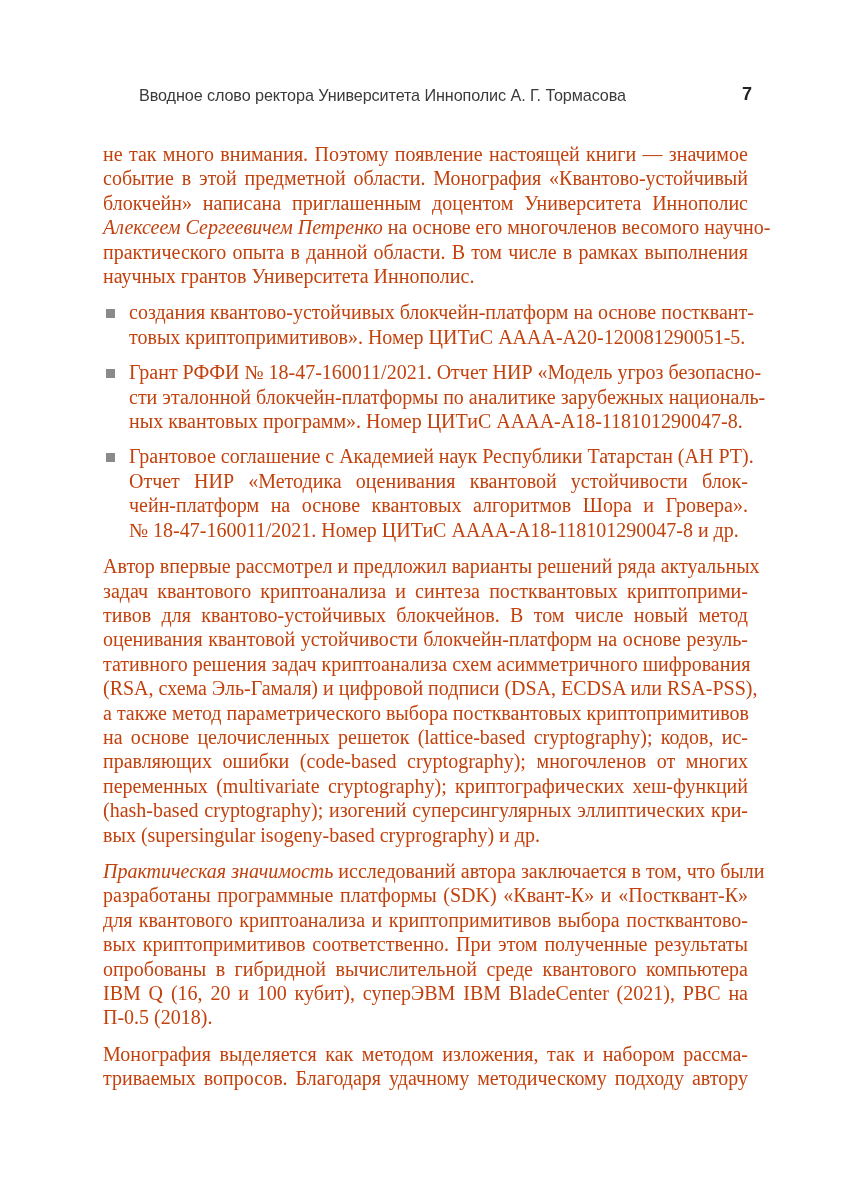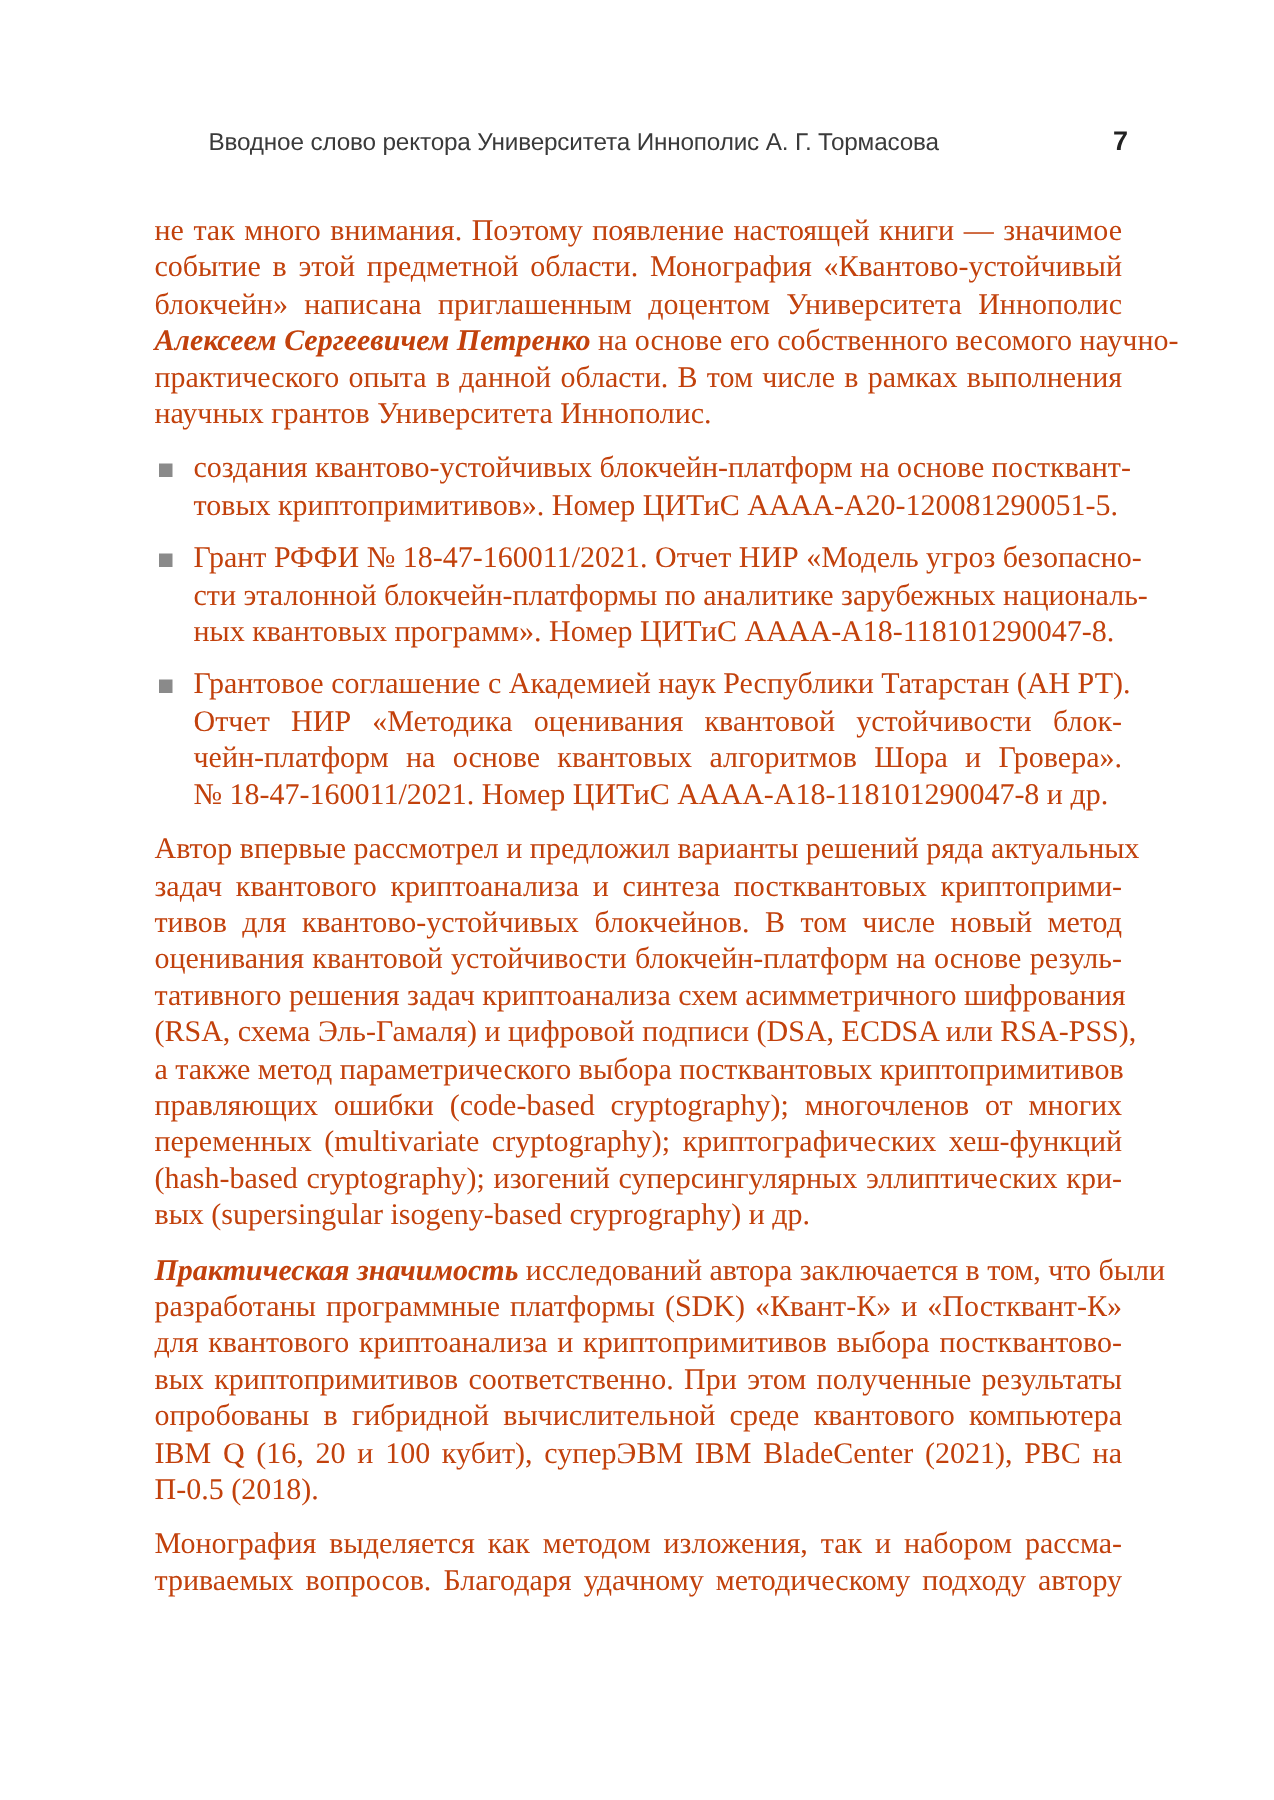--- a/index.html
+++ b/index.html
@@ -14,40 +14,40 @@
     position: absolute; left: 742px; top: 84px;
     font-family: "Liberation Sans", sans-serif; font-size: 18px; font-weight: bold; color: #222;
   }
   .body-text {
     position: absolute; left: 103px; top: 142px; width: 645px;
     font-family: "Liberation Serif", serif; font-size: 20px; line-height: 24.4px; color: #c2410c;
   }
   .para { margin: 0 0 12px 0; text-align: justify; }
   .line { display: block; text-align: justify; text-align-last: justify; white-space: nowrap; }
   .line.last { text-align-last: left; }
-  .it { font-style: italic; font-weight: bold; }
+  .it { font-style: italic; }
   .bullets { margin: 0 0 12px 0; padding: 0; list-style: none; }
   .bullet-item { position: relative; padding-left: 26px; margin-bottom: 11px; }
   .bullet-marker {
     position: absolute; left: 3px; top: 9px; width: 9px; height: 9px; background: #8a8a8a;
   }
 </style>
 </head>
 <body>
 
 <div class="page">
   <div class="running-head">Вводное слово ректора Университета Иннополис А. Г. Тормасова</div>
   <div class="page-number">7</div>
 
   <div class="body-text">
     <div class="para">
       <span class="line">не так много внимания. Поэтому появление настоящей книги — значимое</span>
       <span class="line">событие в этой предметной области. Монография «Квантово-устойчивый</span>
       <span class="line">блокчейн» написана приглашенным доцентом Университета Иннополис</span>
-      <span class="line"><span class="it">Алексеем Сергеевичем Петренко</span><span> на основе его собственного весомого научно-</span></span>
+      <span class="line"><span class="it">Алексеем Сергеевичем Петренко</span><span> на основе его многочленов весомого научно-</span></span>
       <span class="line">практического опыта в данной области. В том числе в рамках выполнения</span>
       <span class="line last">научных грантов Университета Иннополис.</span>
     </div>
 
     <ul class="bullets">
       <li class="bullet-item">
         <span class="bullet-marker"></span>
         <span class="line">создания квантово-устойчивых блокчейн-платформ на основе постквант-</span>
         <span class="line last">товых криптопримитивов». Номер ЦИТиС АААА-А20-120081290051-5.</span>
       </li>
@@ -67,20 +67,21 @@
     </ul>
 
     <div class="para">
       <span class="line">Автор впервые рассмотрел и предложил варианты решений ряда актуальных</span>
       <span class="line">задач квантового криптоанализа и синтеза постквантовых криптоприми-</span>
       <span class="line">тивов для квантово-устойчивых блокчейнов. В том числе новый метод</span>
       <span class="line">оценивания квантовой устойчивости блокчейн-платформ на основе резуль-</span>
       <span class="line">тативного решения задач криптоанализа схем асимметричного шифрования</span>
       <span class="line">(RSA, схема Эль-Гамаля) и цифровой подписи (DSA, ECDSA или RSA-PSS),</span>
       <span class="line">а также метод параметрического выбора постквантовых криптопримитивов</span>
+      <span class="line">на основе целочисленных решеток (lattice-based cryptography); кодов, ис-</span>
       <span class="line">правляющих ошибки (code-based cryptography); многочленов от многих</span>
       <span class="line">переменных (multivariate cryptography); криптографических хеш-функций</span>
       <span class="line">(hash-based cryptography); изогений суперсингулярных эллиптических кри-</span>
       <span class="line last">вых (supersingular isogeny-based cryprography) и др.</span>
     </div>
 
     <div class="para">
       <span class="line"><span class="it">Практическая значимость</span><span> исследований автора заключается в том, что были</span></span>
       <span class="line">разработаны программные платформы (SDK) «Квант-К» и «Постквант-К»</span>
       <span class="line">для квантового криптоанализа и криптопримитивов выбора постквантово-</span>

